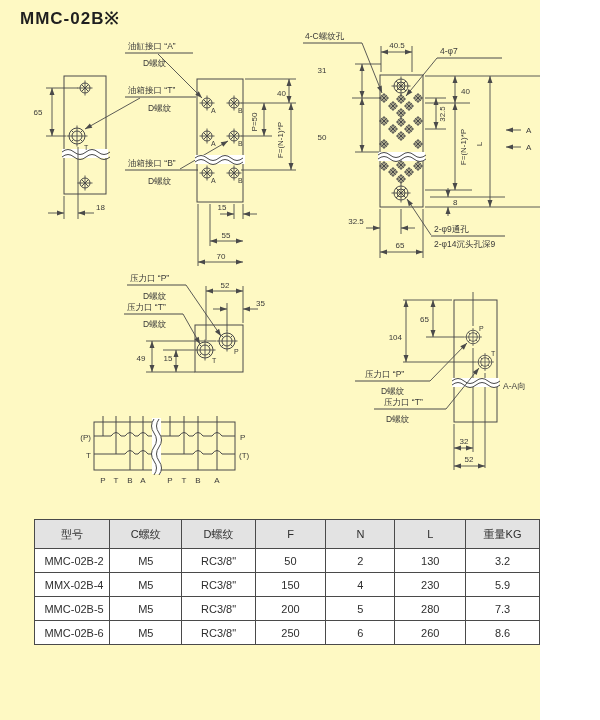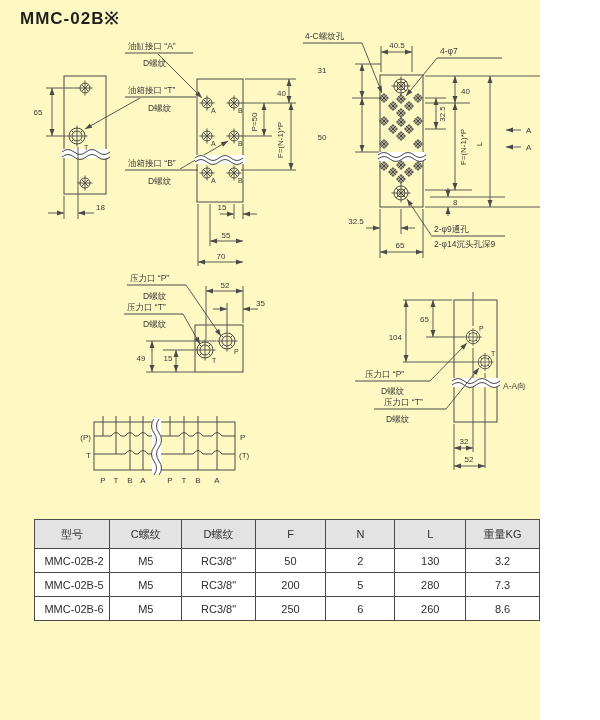--- a/index.html
+++ b/index.html
@@ -367,20 +367,29 @@
       <tr>
         <td class="model">MMC-02B-2</td>
         <td>M5</td>
         <td>RC3/8"</td>
         <td>50</td>
         <td>2</td>
         <td>130</td>
         <td>3.2</td>
       </tr>
       <tr>
+        <td class="model">MMX-02B-4</td>
+        <td>M5</td>
+        <td>RC3/8"</td>
+        <td>150</td>
+        <td>4</td>
+        <td>230</td>
+        <td>5.9</td>
+      </tr>
+      <tr>
         <td class="model">MMC-02B-5</td>
         <td>M5</td>
         <td>RC3/8"</td>
         <td>200</td>
         <td>5</td>
         <td>280</td>
         <td>7.3</td>
       </tr>
       <tr>
         <td class="model">MMC-02B-6</td>

